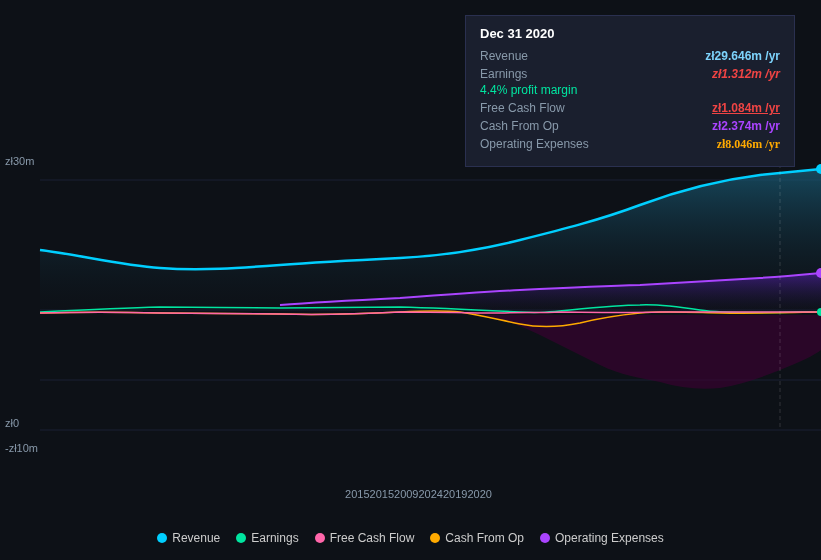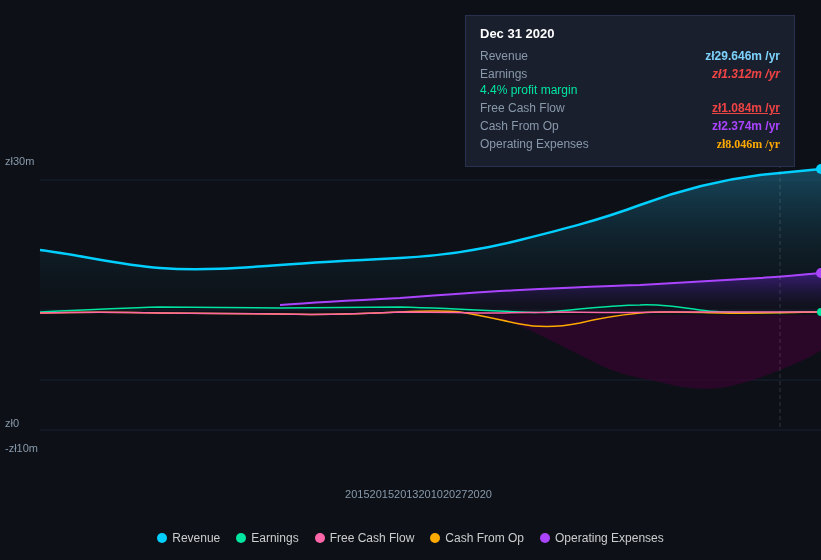--- a/index.html
+++ b/index.html
@@ -193,23 +193,23 @@
     <circle cx="821" cy="123" r="5" fill="#aa44ff"></circle>
 
     <circle cx="821" cy="162" r="4" fill="#00e5a0"></circle>
 
     <line x1="780" y1="0" x2="780" y2="280" stroke="#ffffff" stroke-width="0.5" stroke-dasharray="4,3" opacity="0.3"></line>
   </svg>
 
   <div class="x-labels">
     <span>2015</span>
     <span>2015</span>
-    <span>2013</span>
-    <span>2010</span>
-    <span>2027</span>
+    <span>2009</span>
+    <span>2024</span>
+    <span>2019</span>
     <span>2020</span>
   </div>
 
   <div class="legend">
     <div class="legend-item">
       <div class="legend-dot dot-cyan"></div>
       <span>Revenue</span>
     </div>
     <div class="legend-item">
       <div class="legend-dot dot-green"></div>

